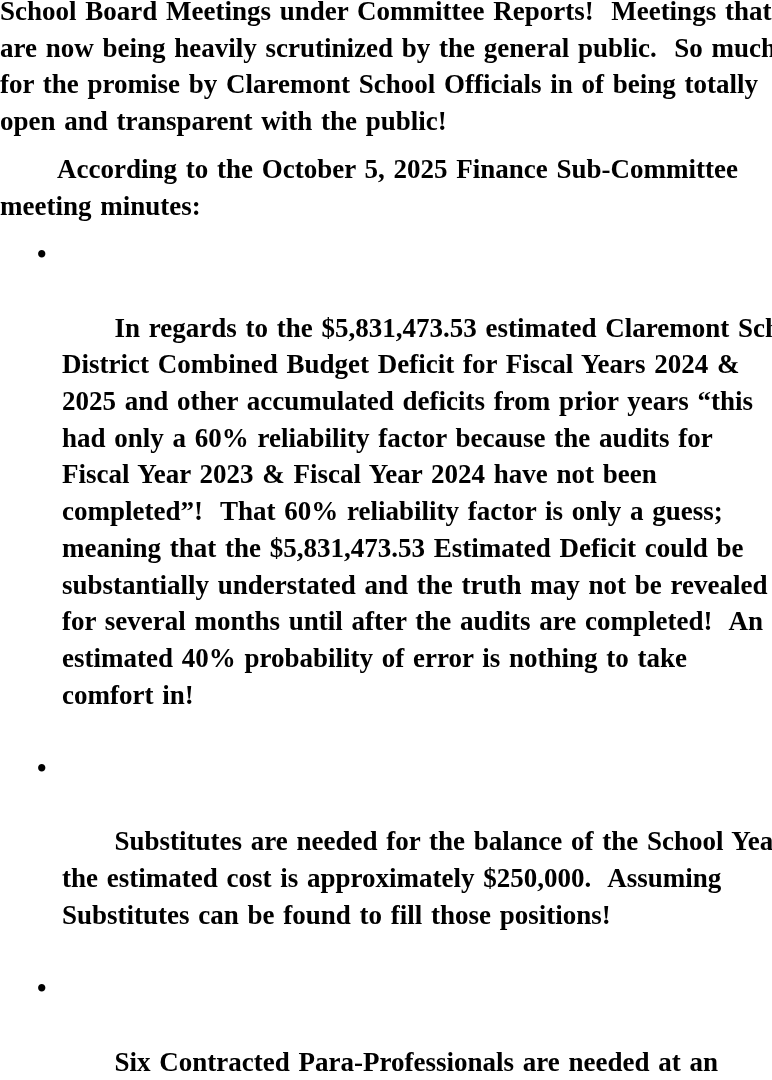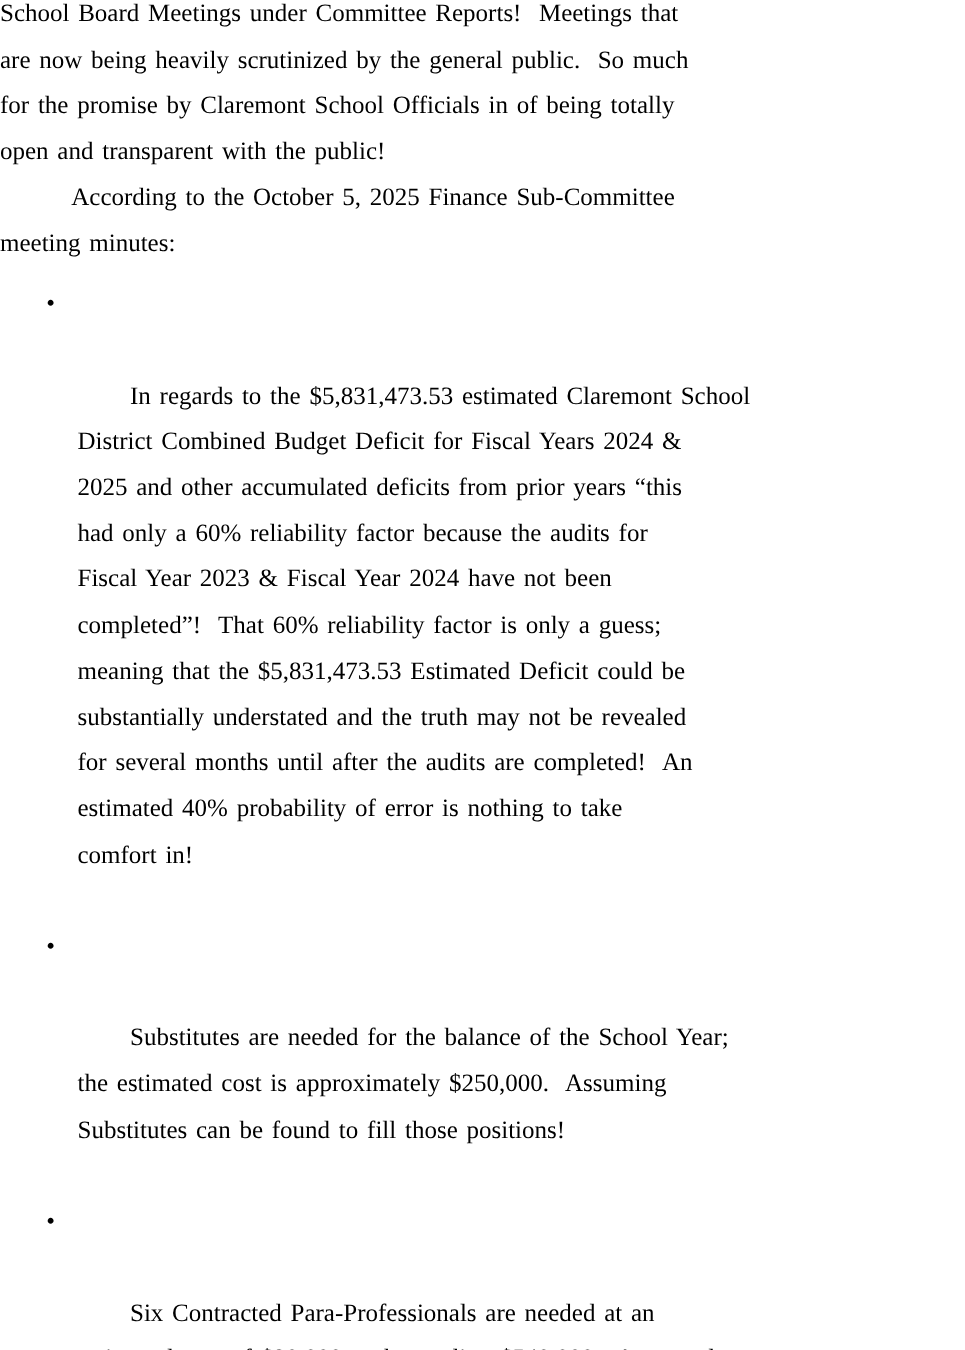--- a/index.html
+++ b/index.html
@@ -8,34 +8,34 @@
     background: #ffffff;
   }
   .page {
     position: relative;
     width: 772px;
     height: 1080px;
     overflow: hidden;
     background: #ffffff;
     color: #000000;
     font-family: "Liberation Serif", "DejaVu Serif", serif;
-    font-weight: normal;
-    font-size: 20px;
+    font-weight: bold;
+    font-size: 27px;
     line-height: 36.7px;
     word-spacing: 2px;
   }
   .para {
     margin: 0;
     white-space: pre;
   }
   .para-intro {
     margin-top: -7px;
   }
   .para-according {
-    margin-top: 0;
+    margin-top: 11px;
     text-indent: 57px;
   }
   ul.bullet-list {
     list-style: none;
     margin: 12px 0 0 0;
     padding: 0;
   }
   ul.bullet-list li {
     position: relative;
     padding-left: 62px;

